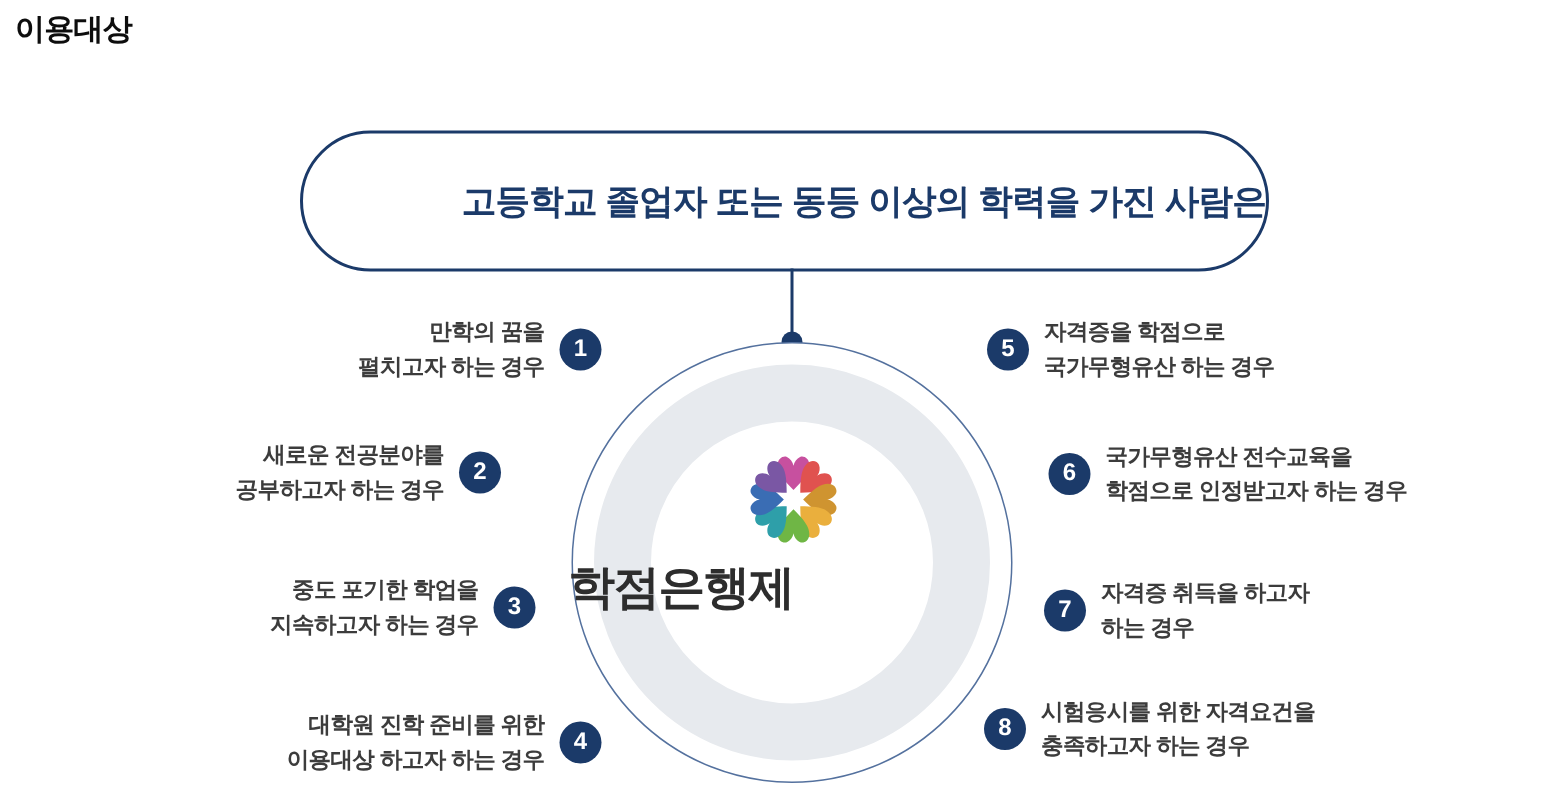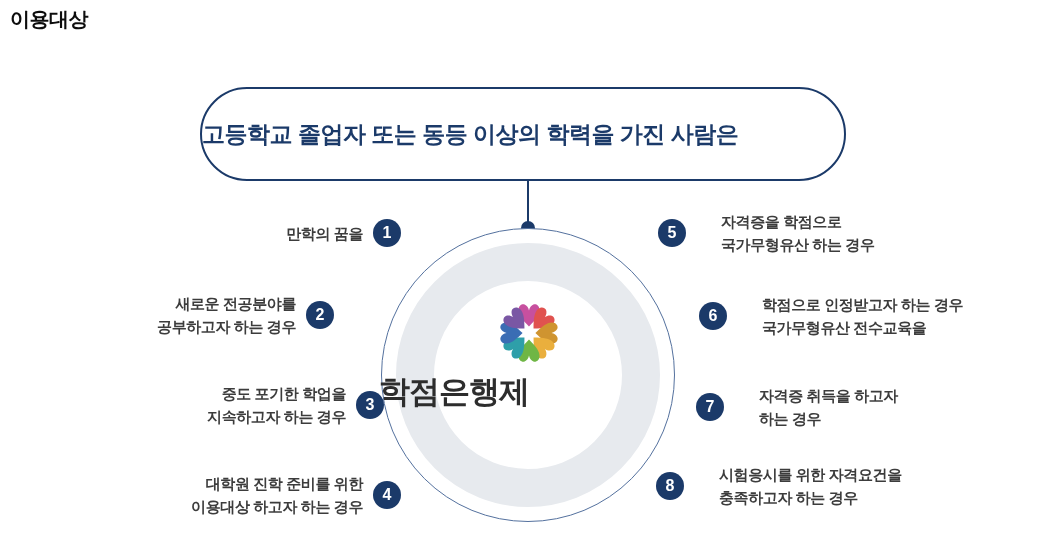--- a/index.html
+++ b/index.html
@@ -28,21 +28,21 @@
     position: absolute;
     left: 200px;
     top: 87px;
     width: 642px;
     height: 90px;
     border: 2px solid var(--navy);
     border-radius: 48px;
     background: #ffffff;
     display: flex;
     flex-direction: column;
-    align-items: flex-start;
+    align-items: flex-end;
     justify-content: center;
     gap: 7px;
   }
   .banner-heading {
     font-size: 23px;
     font-weight: 800;
     color: var(--navy);
     letter-spacing: -0.5px;
   }
   .banner-subheading {
@@ -117,21 +117,21 @@
   }
   .item-text {
     font-size: 15px;
     font-weight: 700;
     color: var(--text);
     line-height: 23px;
     letter-spacing: -0.4px;
     white-space: nowrap;
   }
   .item.left .item-text { text-align: right; }
-  .item.right .item-text { text-align: left; margin-left: 25px; }
+  .item.right .item-text { text-align: left; }
   .badge {
     width: 28px;
     height: 28px;
     min-width: 28px;
     border-radius: 50%;
     background: var(--navy);
     color: #ffffff;
     font-size: 16px;
     font-weight: 700;
     display: flex;
@@ -166,33 +166,34 @@
       <path transform="rotate(225) translate(0,-19)" d="M0 12 C -8 4 -11.5 -1 -11.5 -6 C -11.5 -11 -7.5 -13 -4.8 -12 C -2.4 -11 -0.5 -8.5 0 -5.5 C 0.5 -8.5 2.4 -11 4.8 -12 C 7.5 -13 11.5 -11 11.5 -6 C 11.5 -1 8 4 0 12 Z" fill="#2e9fa9"></path>
       <path transform="rotate(270) translate(0,-19)" d="M0 12 C -8 4 -11.5 -1 -11.5 -6 C -11.5 -11 -7.5 -13 -4.8 -12 C -2.4 -11 -0.5 -8.5 0 -5.5 C 0.5 -8.5 2.4 -11 4.8 -12 C 7.5 -13 11.5 -11 11.5 -6 C 11.5 -1 8 4 0 12 Z" fill="#3a6db4"></path>
       <path transform="rotate(315) translate(0,-19)" d="M0 12 C -8 4 -11.5 -1 -11.5 -6 C -11.5 -11 -7.5 -13 -4.8 -12 C -2.4 -11 -0.5 -8.5 0 -5.5 C 0.5 -8.5 2.4 -11 4.8 -12 C 7.5 -13 11.5 -11 11.5 -6 C 11.5 -1 8 4 0 12 Z" fill="#7a57a4"></path>
     </g>
   </svg>
   <div class="logo-text">학점은행제</div>
 
   <div class="item left" style="right:637px; top:210px">
     <div class="item-text">
       <div>만학의 꿈을</div>
+      <div>펼치고자 하는 경우</div>
     </div>
     <div class="badge">1</div>
   </div>
 
   <div class="item left" style="right:704px; top:292px">
     <div class="item-text">
       <div>새로운 전공분야를</div>
       <div>공부하고자 하는 경우</div>
     </div>
     <div class="badge">2</div>
   </div>
 
-  <div class="item left" style="right:654px; top:382px">
+  <div class="item left" style="right:681px; top:382px">
     <div class="item-text">
       <div>중도 포기한 학업을</div>
       <div>지속하고자 하는 경우</div>
     </div>
     <div class="badge">3</div>
   </div>
 
   <div class="item left" style="right:637px; top:472px">
     <div class="item-text">
       <div>대학원 진학 준비를 위한</div>
@@ -205,22 +206,22 @@
     <div class="badge">5</div>
     <div class="item-text">
       <div>자격증을 학점으로</div>
       <div>국가무형유산 하는 경우</div>
     </div>
   </div>
 
   <div class="item right" style="left:699px; top:293px">
     <div class="badge">6</div>
     <div class="item-text">
+      <div>국가무형유산 전수교육을</div>
       <div>학점으로 인정받고자 하는 경우</div>
-      <div>국가무형유산 전수교육을</div>
     </div>
   </div>
 
   <div class="item right" style="left:696px; top:384px">
     <div class="badge">7</div>
     <div class="item-text">
       <div>자격증 취득을 하고자</div>
       <div>하는 경우</div>
     </div>
   </div>

